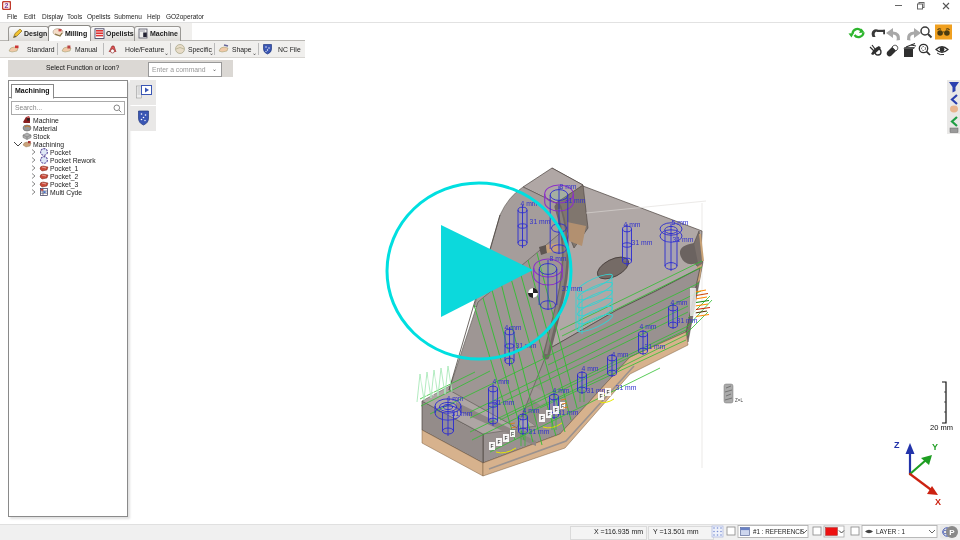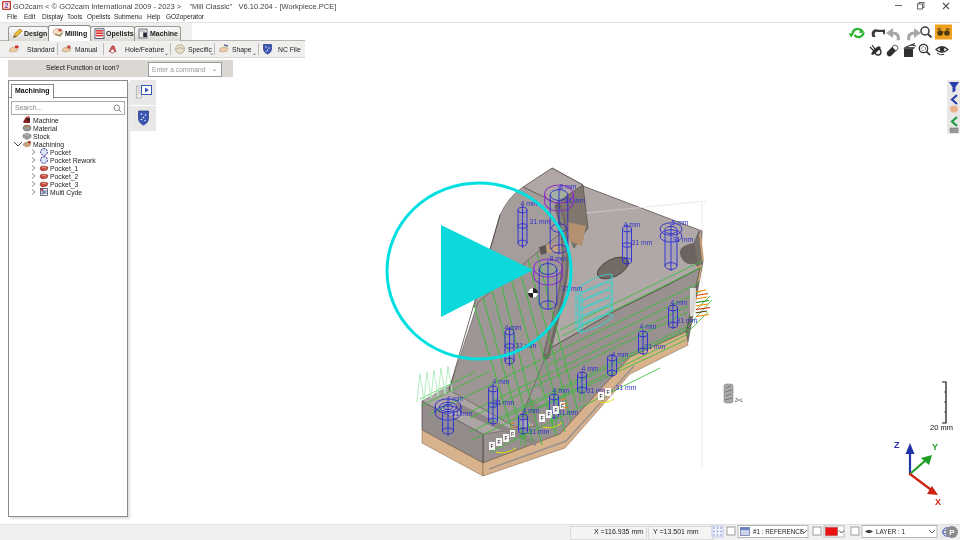--- a/index.html
+++ b/index.html
@@ -9,21 +9,20 @@
   .tx{white-space:nowrap;}
 </style>
 </head>
 <body>
 
 <div class="abs" style="left:0;top:0;width:960px;height:12px;background:#ffffff;">
   <svg class="abs" style="left:2px;top:1px" width="9" height="9" viewBox="0 0 9 9">
     <rect x="0.5" y="0.5" width="8" height="8" rx="1.5" fill="#fbeaea" stroke="#c0392b" stroke-width="1.4"></rect>
     <text x="4.5" y="7" font-size="7" font-weight="bold" fill="#7a3fa0" text-anchor="middle" font-family="Liberation Sans">2</text>
   </svg>
-  <div class="abs tx" style="left:13px;top:2px;font-size:7.5px;color:#444;">GO2cam &lt; © GO2cam International 2009 - 2023 &gt;&nbsp;&nbsp;&nbsp;&nbsp;"Mill Classic"&nbsp;&nbsp;&nbsp;V6.10.204 - [Workpiece.PCE]</div>
 
   <div class="abs" style="left:895px;top:5px;width:7px;height:1px;background:#666;"></div>
   <svg class="abs" style="left:917px;top:2px" width="8" height="8" viewBox="0 0 8 8">
     <rect x="2" y="0.5" width="5" height="5" fill="none" stroke="#666" stroke-width="1"></rect>
     <rect x="0.5" y="2" width="5" height="5" fill="#fff" stroke="#666" stroke-width="1"></rect>
   </svg>
   <svg class="abs" style="left:942px;top:2px" width="8" height="8" viewBox="0 0 8 8">
     <path d="M1 1 L7 7 M7 1 L1 7" stroke="#555" stroke-width="1.1"></path>
   </svg>
 </div>

